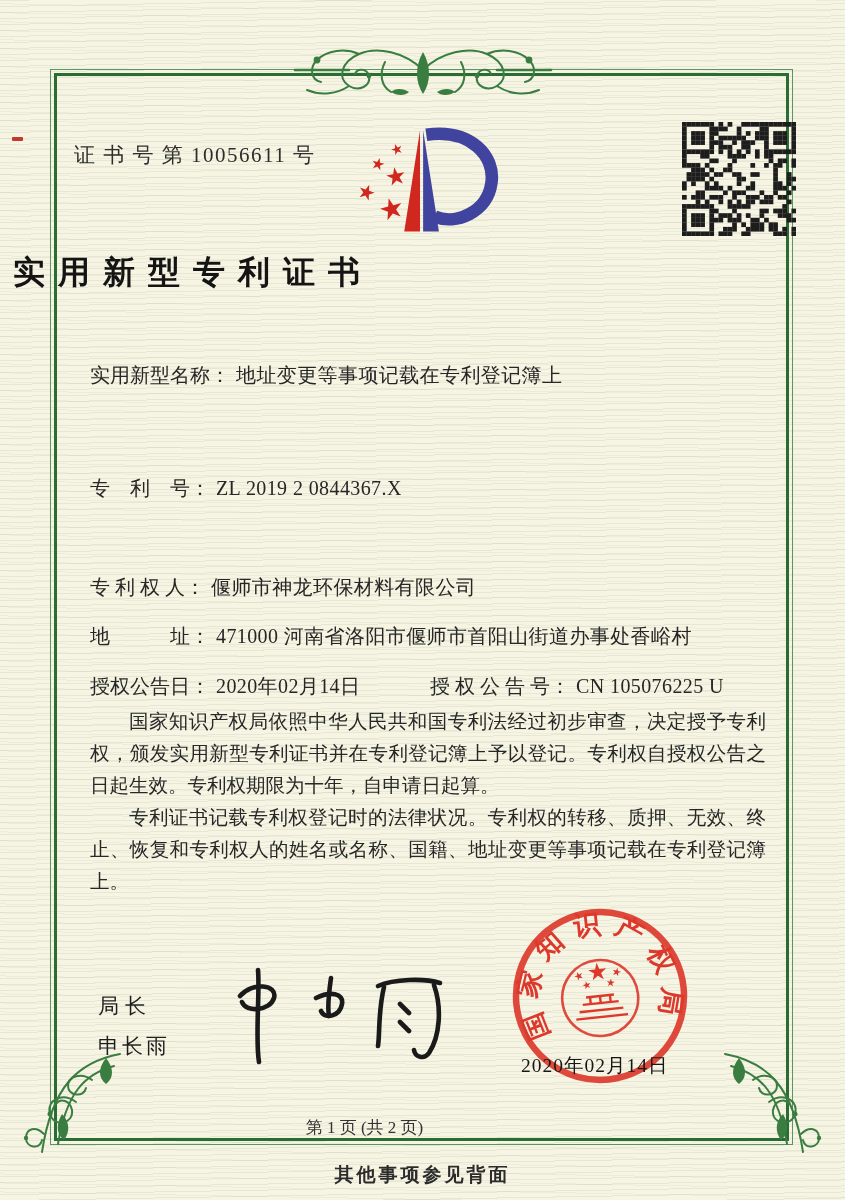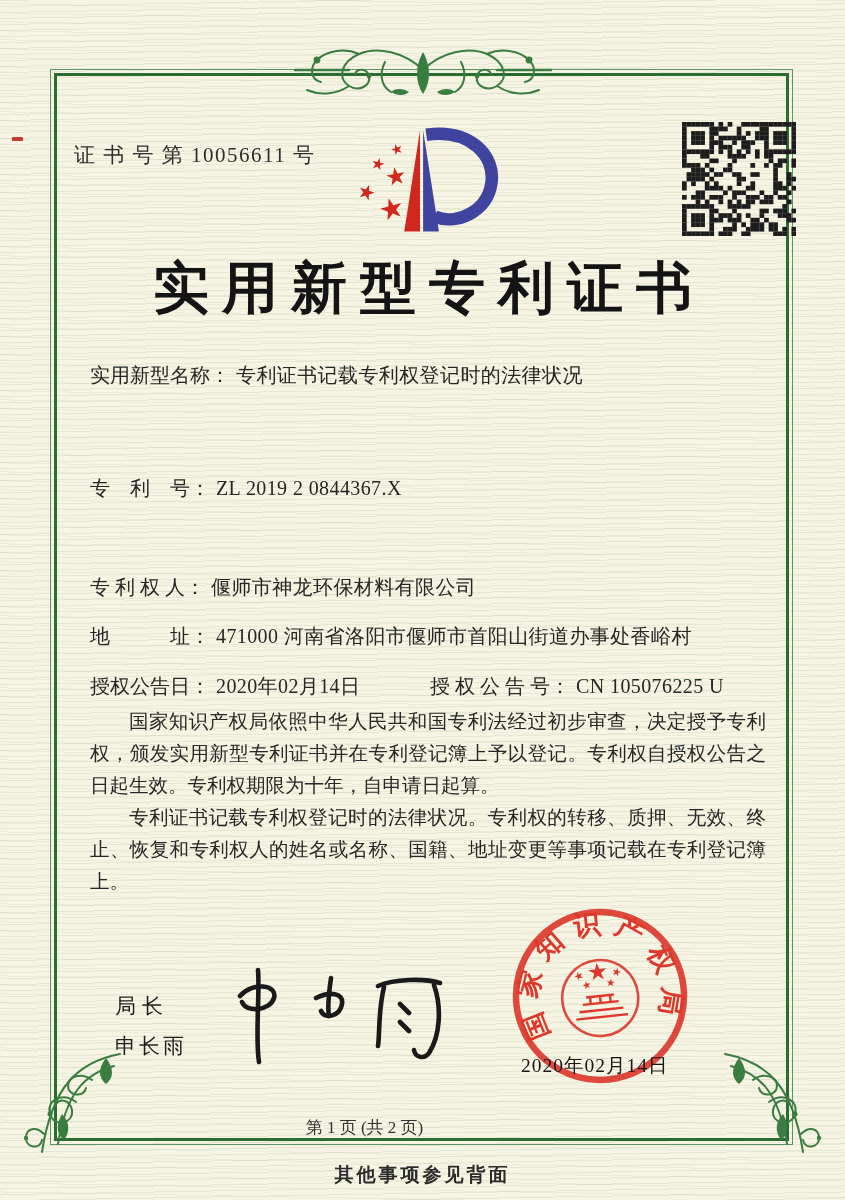--- a/index.html
+++ b/index.html
@@ -16,30 +16,30 @@
     position:absolute;left:50px;top:69px;width:743px;height:1076px;
     border:1.6px solid #5d9463;box-sizing:border-box;
   }
   .frame-inner{
     position:absolute;left:3px;top:3px;right:3px;bottom:3px;
     border:3px solid #2a6d33;
   }
   .abs{position:absolute;}
   .cert-no{left:74px;top:141px;font-size:21px;letter-spacing:1.5px;color:#2d2d2d;}
   .red-mark{left:12px;top:137px;width:11px;height:4px;background:#c2392e;border-radius:1px;}
-  .title{left:0;top:251px;width:845px;text-align:center;font-size:56px;font-weight:bold;
+  .title{left:0;top:251px;width:845px;text-align:left;font-size:32px;font-weight:bold;
          letter-spacing:13px;color:#141414;text-indent:13px;}
   .row{left:90px;width:680px;font-size:20px;line-height:26px;white-space:nowrap;}
   .flabel{display:inline-block;color:#262626;}
   .fvalue{color:#262626;letter-spacing:0.4px;}
   .row .sep{display:inline-block;width:6px;}
   .grp2{position:absolute;left:340px;top:0;}
   .paras{left:90px;top:706px;width:676px;font-size:19.5px;line-height:32px;text-align:justify;color:#272727;}
   .paras p{margin:0;text-indent:2em;font-family:Liberation Serif, serif;}
-  .officer{left:98px;font-size:21px;letter-spacing:6px;color:#1e1e1e;margin-left:17px;}
+  .officer{left:98px;font-size:21px;letter-spacing:6px;color:#1e1e1e;}
   .pageno{left:0;top:1116px;width:729px;text-align:center;font-size:17px;color:#333;}
   .backnote{left:0;top:1162px;width:845px;text-align:center;font-size:19px;font-weight:bold;color:#2b2b2b;letter-spacing:3px;}
   .seal-wrap{left:510px;top:906px;width:180px;height:180px;transform:rotate(-6deg);}
   .seal-date{left:521px;top:1052px;font-size:19.5px;color:#171717;letter-spacing:1px;}
   .green{stroke:#3a7d41;fill:none;stroke-width:2;stroke-linecap:round;}
   .greenf{fill:#3a7d41;stroke:none;}
 </style>
 </head>
 <body>
 
@@ -434,21 +434,21 @@
         <rect x="63.84" y="109.44" width="4.71" height="4.71" fill="#1d1d1d"></rect>
         <rect x="91.20" y="109.44" width="4.71" height="4.71" fill="#1d1d1d"></rect>
         <rect x="95.76" y="109.44" width="4.71" height="4.71" fill="#1d1d1d"></rect>
         <rect x="100.32" y="109.44" width="4.71" height="4.71" fill="#1d1d1d"></rect>
         <rect x="109.44" y="109.44" width="4.71" height="4.71" fill="#1d1d1d"></rect>
       </svg></div>
 
   <div class="abs title">实用新型专利证书</div>
 
   <div class="abs row" style="top:362px">
-    <span class="flabel">实用新型名称：</span><span class="sep"></span><span class="fvalue">专利证书记载专利权登记时的法律状况</span>
+    <span class="flabel">实用新型名称：</span><span class="sep"></span><span class="fvalue">地址变更等事项记载在专利登记簿上</span>
   </div>
   <div class="abs row" style="top:475px">
     <span class="flabel">专　利　号：</span><span class="sep"></span><span class="fvalue">ZL 2019 2 0844367.X</span>
   </div>
   <div class="abs row" style="top:574px">
     <span class="flabel">专 利 权 人：</span><span class="sep"></span><span class="fvalue">偃师市神龙环保材料有限公司</span>
   </div>
   <div class="abs row" style="top:623px">
     <span class="flabel">地　　　址：</span><span class="sep"></span><span class="fvalue">471000 河南省洛阳市偃师市首阳山街道办事处香峪村</span>
   </div>

